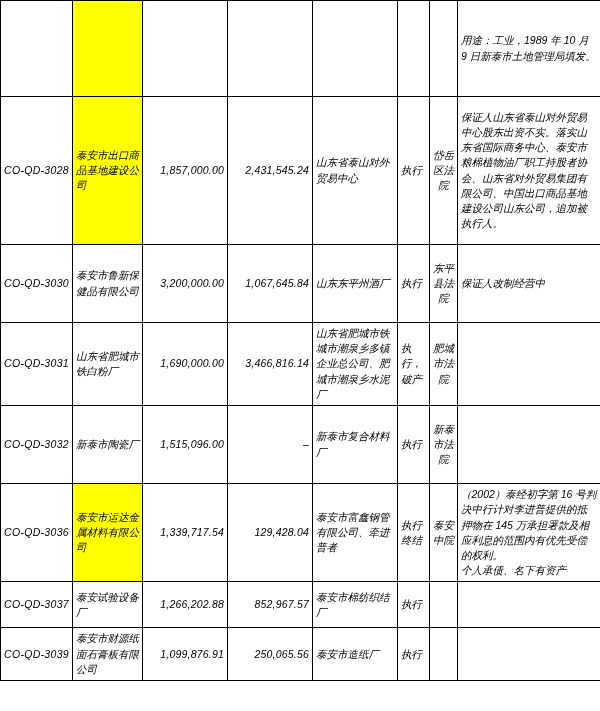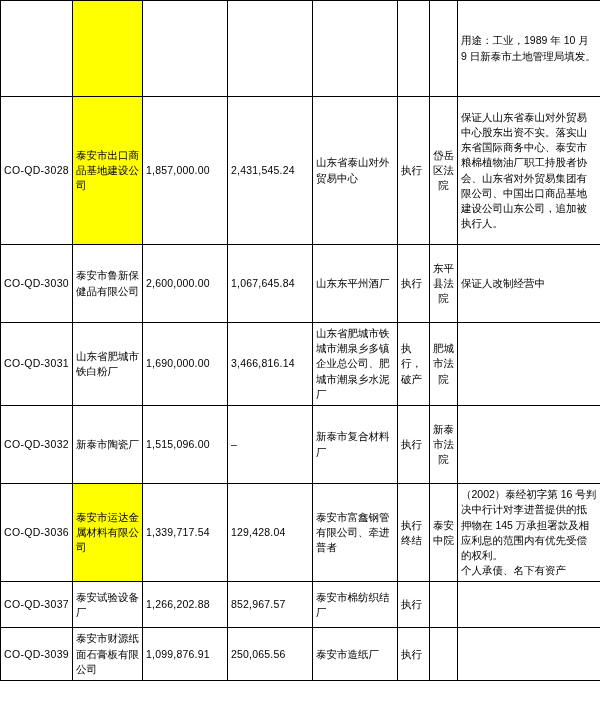--- a/index.html
+++ b/index.html
@@ -12,20 +12,21 @@
     height: 711px;
     font-family: "Liberation Sans", sans-serif;
     color: #000000;
     overflow: hidden;
   }
   .sheet {
     width: 547px;
     height: 711px;
     position: relative;
     background: #ffffff;
+    font-style: italic;
   }
   table.debt-table {
     border-collapse: collapse;
     width: 600px;
     table-layout: fixed;
   }
   table.debt-table td {
     border: 1px solid #000000;
     font-size: 10.5px;
     line-height: 1.45;
@@ -48,21 +49,21 @@
     text-align: center;
     font-family: "Liberation Sans", sans-serif;
     font-size: 10.5px;
     letter-spacing: 0.3px;
   }
   td.debtor {
     text-align: left;
     padding: 4px 6px;
   }
   td.amount {
-    text-align: left;
+    text-align: right;
     font-size: 11px;
     letter-spacing: 0.2px;
   }
   td.creditor {
     text-align: left;
     padding: 4px 4px;
   }
   td.status {
     text-align: left;
     padding: 3px 1px;
@@ -119,21 +120,21 @@
         <td class="amount">1,857,000.00</td>
         <td class="amount">2,431,545.24</td>
         <td class="creditor">山东省泰山对外贸易中心</td>
         <td class="status">执行</td>
         <td class="court">岱岳区法院</td>
         <td class="note">保证人山东省泰山对外贸易中心股东出资不实。落实山东省国际商务中心、泰安市粮棉植物油厂职工持股者协会、山东省对外贸易集团有限公司、中国出口商品基地建设公司山东公司，追加被执行人。</td>
       </tr>
       <tr style="height:78px;">
         <td class="code">CO-QD-3030</td>
         <td class="debtor">泰安市鲁新保健品有限公司</td>
-        <td class="amount">2,600,000.00</td>
+        <td class="amount">3,200,000.00</td>
         <td class="amount">1,067,645.84</td>
         <td class="creditor">山东东平州酒厂</td>
         <td class="status">执行</td>
         <td class="court">东平县法院</td>
         <td class="note">保证人改制经营中</td>
       </tr>
       <tr style="height:78px;">
         <td class="code">CO-QD-3031</td>
         <td class="debtor">山东省肥城市铁白粉厂</td>
         <td class="amount">1,690,000.00</td>

